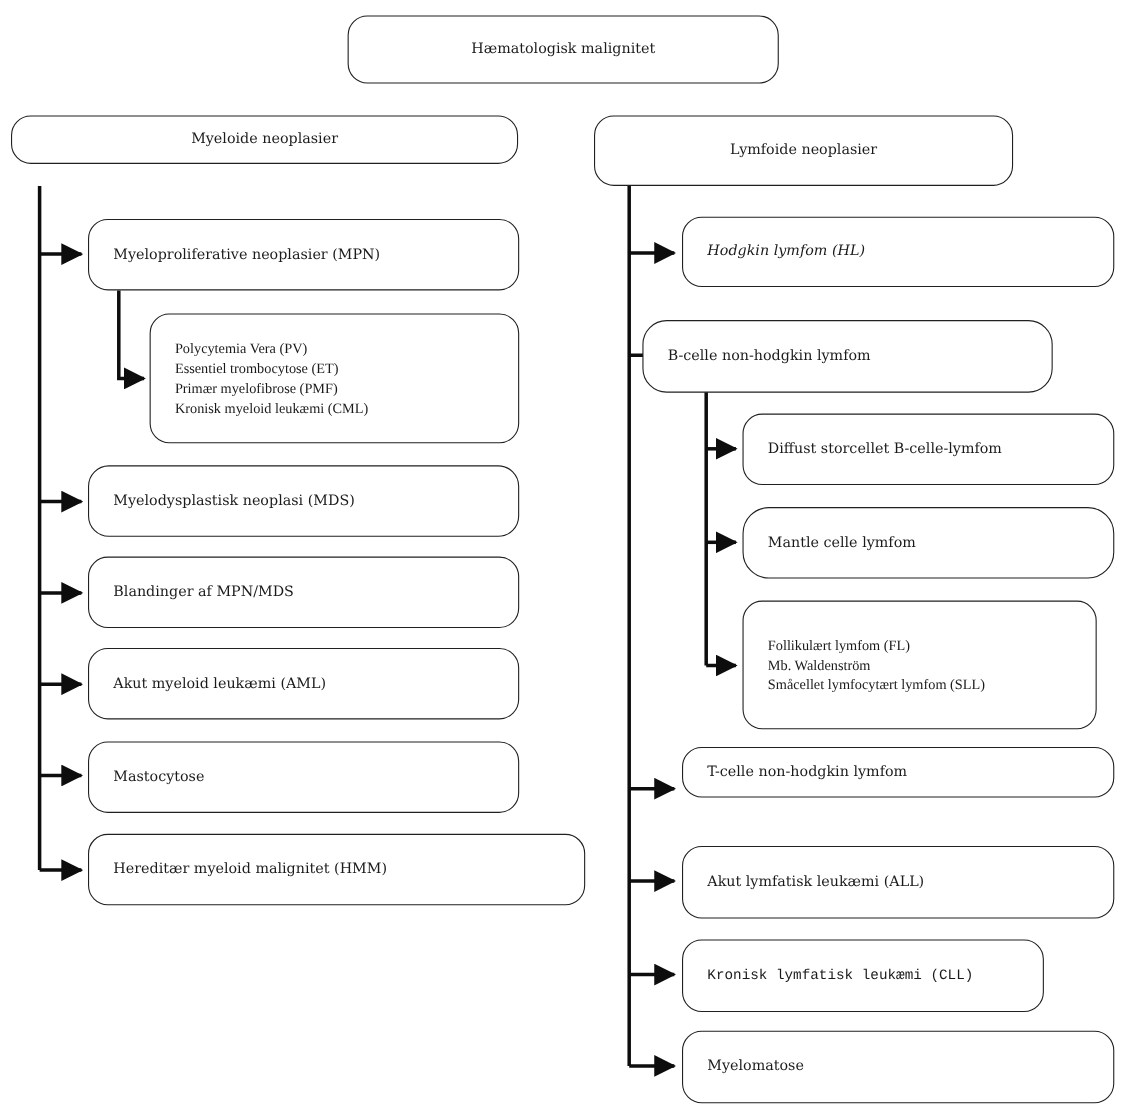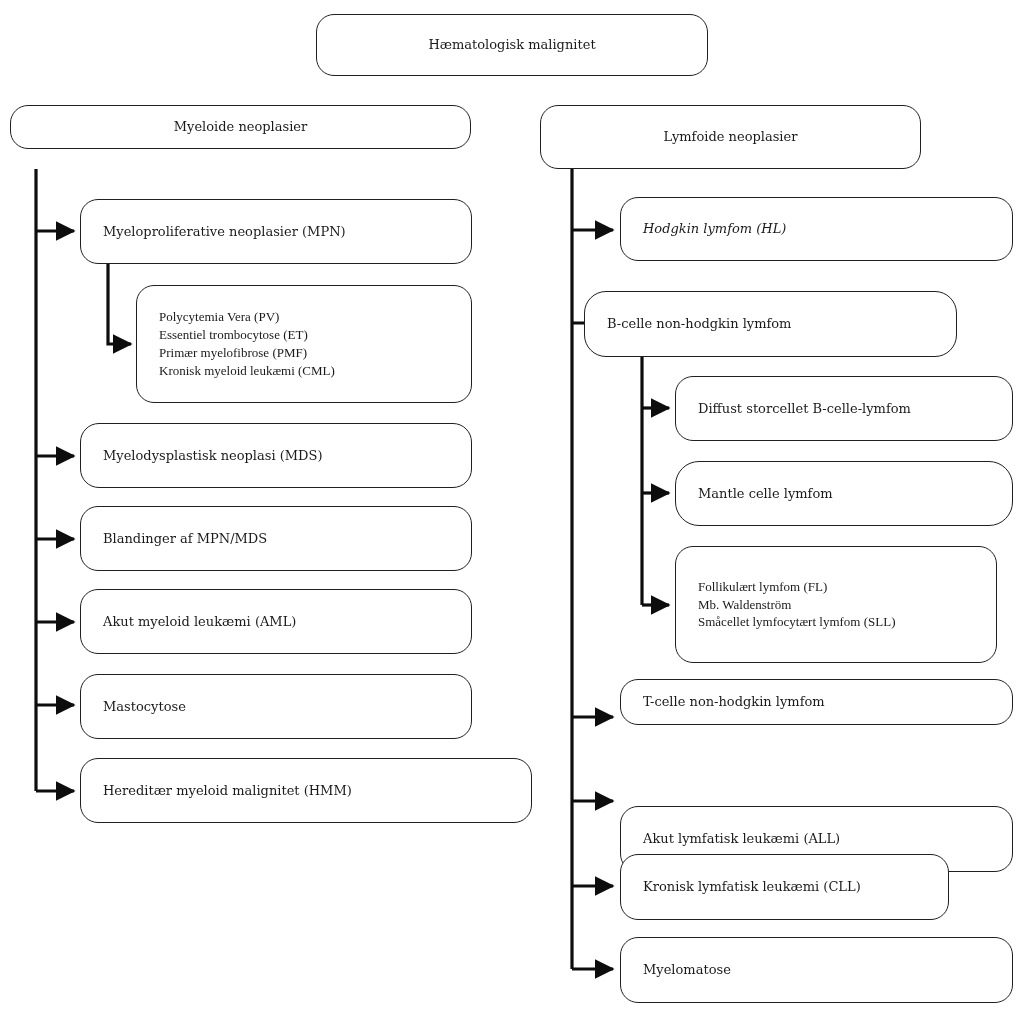--- a/index.html
+++ b/index.html
@@ -167,25 +167,25 @@
   <div class="node left multiline" style="left:675px; top:546px; width:322px; height:117px;">
     <span class="label">Follikulært lymfom (FL)
 Mb. Waldenström
 Småcellet lymfocytært lymfom (SLL)</span>
   </div>
 
   <div class="node left" style="left:620px; top:679px; width:393px; height:46px;">
     <span class="label">T-celle non-hodgkin lymfom</span>
   </div>
 
-  <div class="node left" style="left:620px; top:806px; width:393px; height:66px;">
+  <div class="node left" style="left:620px; top:769px; width:393px; height:66px;">
     <span class="label">Akut lymfatisk leukæmi (ALL)</span>
   </div>
 
-  <div class="node left" style="left:620px; top:854px; width:329px; height:66px;">
+  <div class="node left" style="left:620px; top:854px; width:329px; height:66px;font-family:Liberation Mono, monospace;">
     <span class="label">Kronisk lymfatisk leukæmi (CLL)</span>
   </div>
 
   <div class="node left" style="left:620px; top:937px; width:393px; height:66px;">
     <span class="label">Myelomatose</span>
   </div>
 
 </div>
 
 </body></html>

